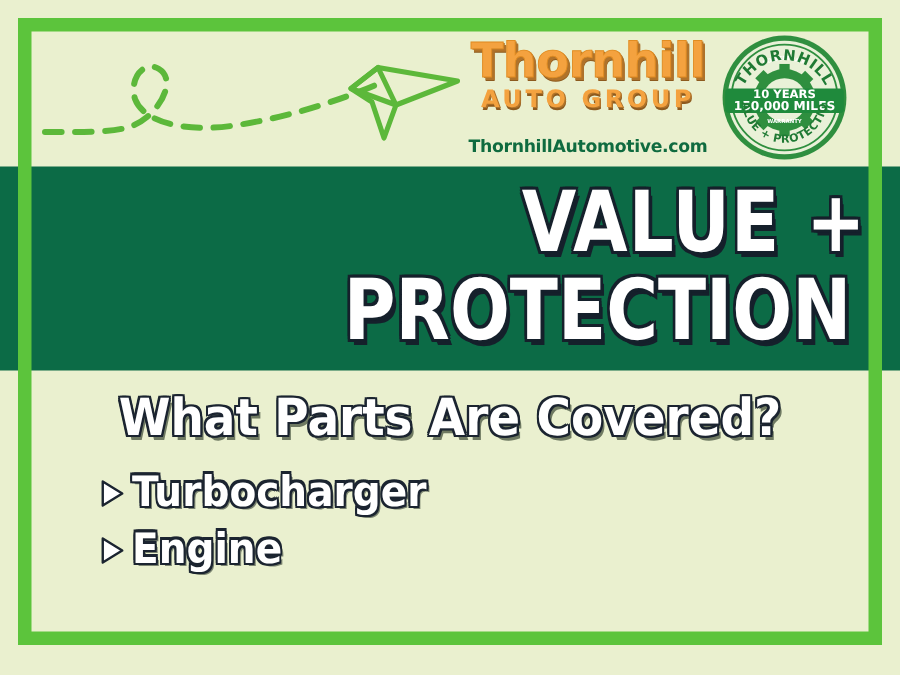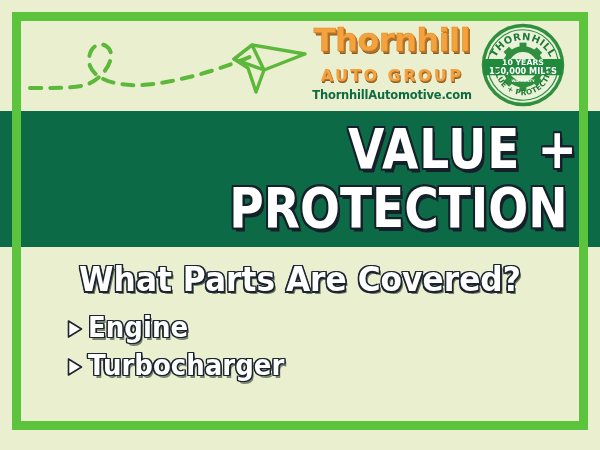--- a/index.html
+++ b/index.html
@@ -83,31 +83,31 @@
     white-space: nowrap;
   }
   .logo-auto-group {
     font-family: "DejaVu Sans", sans-serif;
     font-weight: bold;
     font-size: 16px;
     line-height: 18px;
     letter-spacing: 2.4px;
     color: #f4a23f;
     text-shadow: 1px 1px 0 #b0732a, 1px 2px 0 #8d5a1e;
-    margin-top: 11px;
+    margin-top: 1px;
     white-space: nowrap;
   }
   .logo-url {
     font-family: "DejaVu Sans", sans-serif;
     font-weight: bold;
     font-size: 11.5px;
     line-height: 14px;
     letter-spacing: -0.2px;
     color: #0f6b3f;
-    margin-top: 3px;
+    margin-top: 15px;
     white-space: nowrap;
   }
 
   
   .seal {
     position: absolute;
     left: 480px;
     top: 22px;
     width: 86px;
     height: 86px;
@@ -281,28 +281,28 @@
   <div class="lower">
     <div class="subtitle">What Parts Are Covered?</div>
 
     <div class="cols">
       <div class="col-left">
 
         <div class="part-item">
           <svg class="bullet-tri" viewBox="0 0 18 20">
             <path d="M2.5 2 L 15.5 10 L 2.5 18 Z" fill="#ffffff" stroke="#1b2430" stroke-width="1.6" stroke-linejoin="round"></path>
           </svg>
-          <span class="part-label">Engine</span>
+          <span class="part-label">Turbocharger</span>
         </div>
 
         <div class="part-item">
           <svg class="bullet-tri" viewBox="0 0 18 20">
             <path d="M2.5 2 L 15.5 10 L 2.5 18 Z" fill="#ffffff" stroke="#1b2430" stroke-width="1.6" stroke-linejoin="round"></path>
           </svg>
-          <span class="part-label">Turbocharger</span>
+          <span class="part-label">Engine</span>
         </div>
 
 
       </div>
 
       <div class="col-right">
 
 
 
       </div>

